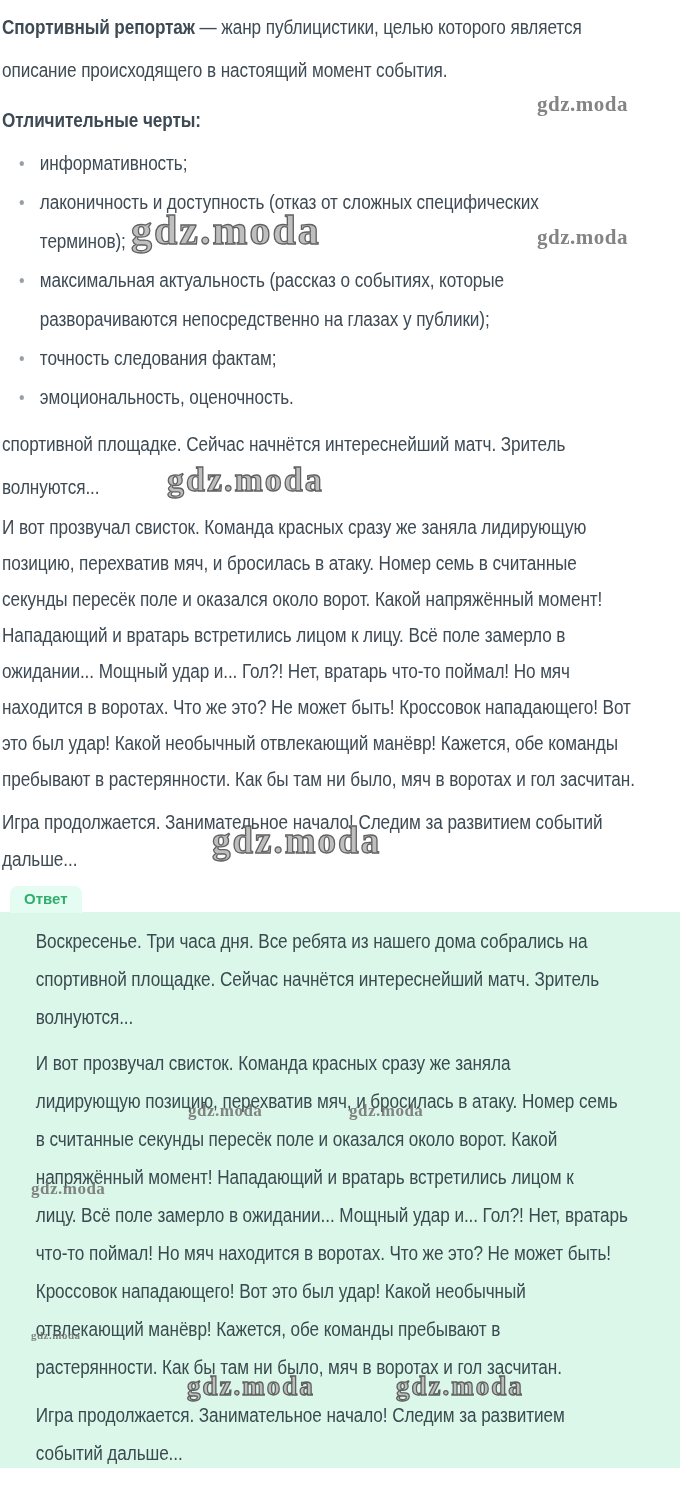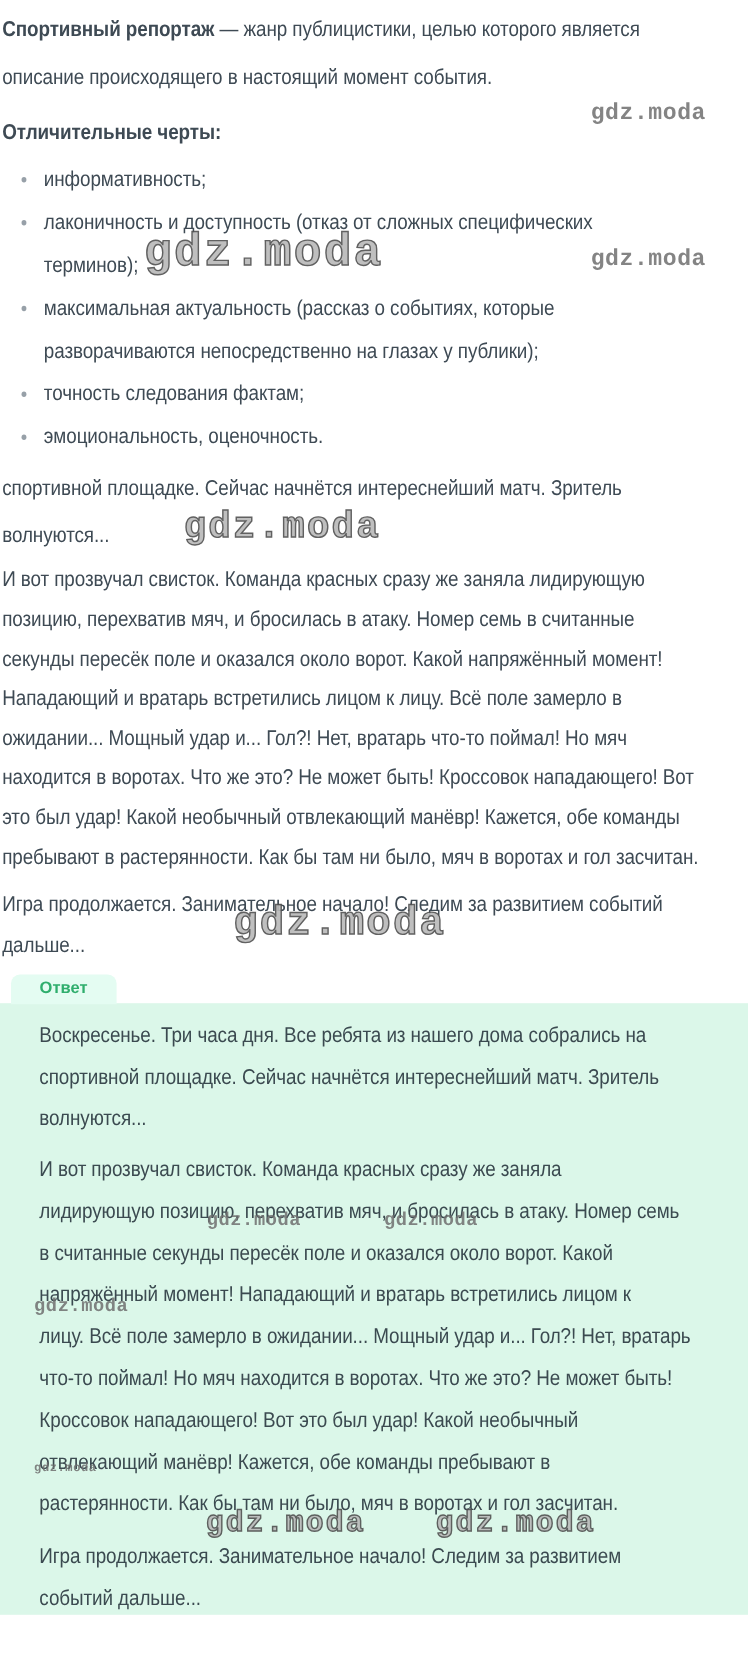--- a/index.html
+++ b/index.html
@@ -31,30 +31,30 @@
   .features li{position:relative;padding-left:43px;line-height:39px;}
   .features li::before{content:'';position:absolute;left:20px;top:17px;width:5px;height:5px;
        border-radius:50%;background:var(--bullet);}
   .p-frag{margin-top:6px;line-height:43px;}
   .p-main{line-height:36px;}
   .p-tail{margin-top:7px;line-height:37px;}
 
   .answer-badge{position:absolute;top:886px;left:10px;z-index:3;
        background:var(--badge-bg);color:var(--badge-text);
        font-size:15px;font-weight:bold;line-height:19px;
-       padding:3px 26px 5px;border-radius:8px 8px 0 0;}
+       padding:3px 14px 5px;border-radius:8px 8px 0 0;}
   .answer-box{position:absolute;top:912px;left:0;width:680px;height:556px;
        background:var(--box-bg);overflow:hidden;z-index:1;padding-left:34px;}
   .answer-inner{padding:10px 0 0 2px;color:var(--answer-text);
        font-size:19.5px;letter-spacing:-0.1px;}
   .a-para{line-height:38px;}
   .a-para.gap{margin-top:8px;}
   .a-para.tail{margin-top:10px;}
 
-  .wm{position:absolute;z-index:2;font-family:Liberation Mono, monospace;font-weight:bold;
+  .wm{position:absolute;z-index:2;font-family:Liberation Serif, serif;font-weight:bold;
       color:var(--wm);opacity:.85;letter-spacing:.5px;white-space:nowrap;text-align:center;}
   .wm-lg{color:#b9b9b9;-webkit-text-stroke:1.3px #505050;letter-spacing:2px;opacity:.9;}
   .wm1{left:537px;top:92px;font-size:21px;}
   .wm2{left:131px;top:206px;font-size:42px;}
   .wm3{left:537px;top:225px;font-size:21px;}
   .wm4{left:167px;top:461px;font-size:34px;}
   .wm5{left:212px;top:819px;font-size:37px;}
   .wm6{left:188px;top:1101px;font-size:17px;}
   .wm7{left:349px;top:1101px;font-size:17px;}
   .wm8{left:31px;top:1179px;font-size:17px;}

